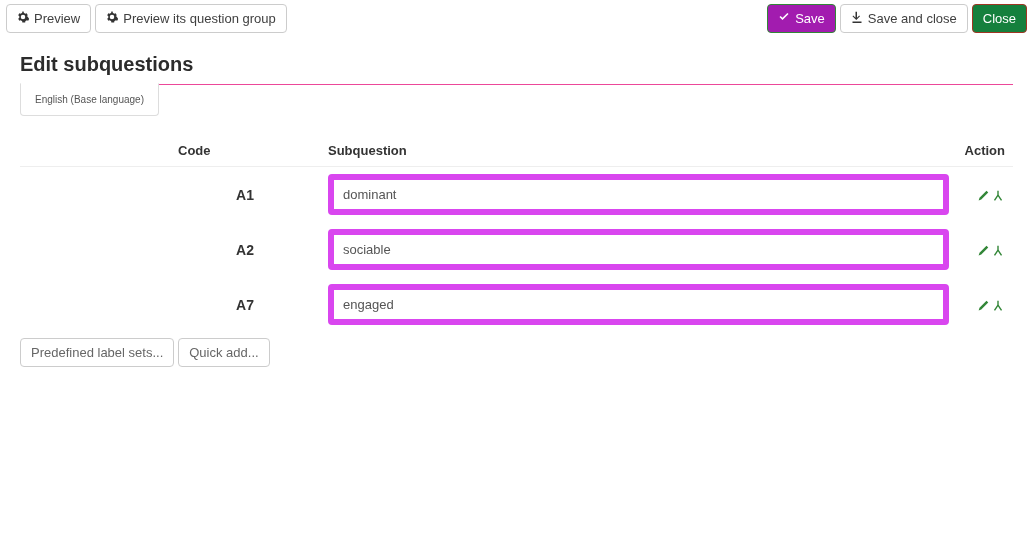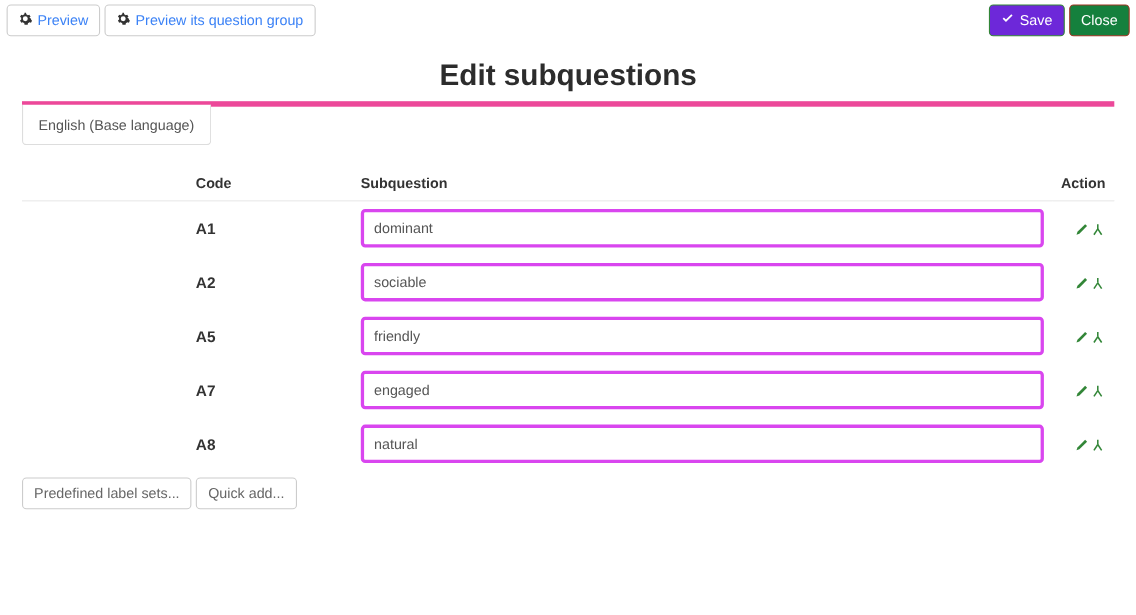--- a/index.html
+++ b/index.html
@@ -1,33 +1,33 @@
 <!DOCTYPE html>
 <html><head>
 <meta charset="utf-8">
 <style>
 * { box-sizing: border-box; margin: 0; padding: 0; }
 body { font-family: -apple-system, BlinkMacSystemFont, "Segoe UI", "Helvetica Neue", Arial, sans-serif; font-size: 14px; color: #333; background: #fff; }
 .toolbar { display: flex; justify-content: space-between; padding: 4px 6px; }
 .toolbar-left, .toolbar-right { display: flex; gap: 4px; }
-.btn { display: inline-flex; align-items: center; gap: 5px; padding: 6px 10px; border: 1px solid #ccc; border-radius: 4px; background: #fff; color: #3b82f6; font-size: 13px; cursor: pointer; white-space: nowrap; }
-.btn-green { background: #6d28d9; border-color: #328637; color: #fff; justify-content: space-between; }
+.btn { display: inline-flex; align-items: center; gap: 5px; padding: 6px 10px; border: 1px solid #ccc; border-radius: 4px; background: #fff; color: #404040; font-size: 13px; cursor: pointer; white-space: nowrap; }
+.btn-green { background: #a21caf; border-color: #328637; color: #fff; justify-content: space-between; }
 .btn-red { background: #15803d; border-color: #a03523; color: #fff; }
 .content { padding: 10px 20px 20px 20px; }
-h2 { font-size: 27px; font-weight: 600; color: #2c2c2c; padding: 6px 0 8px 0; border-bottom: 5px solid #ec4899; margin-bottom: 0; text-align: center; }
+h2 { font-size: 20px; font-weight: 600; color: #2c2c2c; padding: 6px 0 8px 0; border-bottom: 1px solid #ec4899; margin-bottom: 0; }
 .tabs { display: flex; margin-top: -1px; }
-.tab { padding: 10px 14px; border: 1px solid #ddd; border-top: none; border-radius: 0 0 4px 4px; background: #fff; color: #555; font-size: 13px; position: relative; top: -1px; border-top: 1px solid #fff;}
+.tab { padding: 10px 14px; border: 1px solid #ddd; border-top: none; border-radius: 0 0 4px 4px; background: #fff; color: #555; font-size: 10px; position: relative; top: -1px; border-top: 1px solid #fff;}
 .tab.active { border-top: 1px solid #fff; }
 .table-wrap { margin-top: 18px; }
 table { width: 100%; border-collapse: collapse; }
 th { text-align: left; font-weight: 700; padding: 8px; font-size: 13px; border-bottom: 1px solid #eee; color: #333; }
 td { padding: 7px 8px; vertical-align: middle; }
-td.code-cell { width: 300px; padding-left: 158px; font-weight: 600; color: #333; }
+td.code-cell { width: 300px; padding-left: 158px; font-weight: 600; color: #333; text-align: center; }
 td.sub-cell { }
-.sub-input { width: 100%; padding: 7px 9px; border: 3px solid #d946ef; border-radius: 4px; font-size: 13px; color: #555; }
+.sub-input { width: 100%; padding: 7px 9px; border: 6px solid #d946ef; border-radius: 4px; font-size: 13px; color: #555; }
 td.action-cell { width: 50px; text-align: right; white-space: nowrap; }
 .action-icon { display: inline-flex; width: 14px; height: 14px; color: #328637; cursor: pointer; margin-left: 1px; vertical-align: middle;}
 th.action-head { text-align: center; width: 50px; }
 .footer-btns { display: flex; gap: 4px; margin-top: 6px; }
 .footer-btns .btn { font-size: 13px; color: #666; }
 </style>
 </head>
 <body>
 
 <div class="toolbar">
@@ -44,20 +44,26 @@
           </svg></span>
       <span>Preview its question group</span>
     </button>
   </div>
   <div class="toolbar-right">
     <button class="btn btn-green">
       <span><svg viewBox="0 0 16 16" width="12" height="12" fill="#fff">
             <path d="M6 12L2 8l1.5-1.5L6 9l6.5-6.5L14 4z"></path>
           </svg></span>
       <span>Save</span>
+    </button>
+    <button class="btn">
+      <span><svg viewBox="0 0 16 16" width="12" height="12" fill="#333">
+            <path d="M8 1v8l3-3 1 1-5 5-5-5 1-1 3 3V1h2zM2 14h12v2H2z"></path>
+          </svg></span>
+      <span>Save and close</span>
     </button>
     <button class="btn btn-red">
       <span>Close</span>
     </button>
   </div>
 </div>
 
 <div class="content">
   <h2>Edit subquestions</h2>
   <div class="tabs">
@@ -100,52 +106,22 @@
                 </svg>
               </span><span class="action-icon">
                 <svg viewBox="0 0 16 16" width="14" height="14" fill="none" stroke="#328637" stroke-width="1.6">
                   <path d="M8 2v5"></path>
                   <path d="M8 7l-4 6"></path>
                   <path d="M8 7l4 6"></path>
                 </svg>
               </span></td>
           </tr>
           <tr>
-            <td class="code-cell">A5</td>
-            <td class="sub-cell"><input class="sub-input" value="friendly" style=""></td>
-            <td class="action-cell"><span class="action-icon">
-                <svg viewBox="0 0 16 16" width="14" height="14" fill="#328637">
-                  <path d="M12 2l2 2-8 8-3 1 1-3 8-8z"></path>
-                </svg>
-              </span><span class="action-icon">
-                <svg viewBox="0 0 16 16" width="14" height="14" fill="none" stroke="#328637" stroke-width="1.6">
-                  <path d="M8 2v5"></path>
-                  <path d="M8 7l-4 6"></path>
-                  <path d="M8 7l4 6"></path>
-                </svg>
-              </span></td>
-          </tr>
-          <tr>
             <td class="code-cell">A7</td>
             <td class="sub-cell"><input class="sub-input" value="engaged" style=""></td>
-            <td class="action-cell"><span class="action-icon">
-                <svg viewBox="0 0 16 16" width="14" height="14" fill="#328637">
-                  <path d="M12 2l2 2-8 8-3 1 1-3 8-8z"></path>
-                </svg>
-              </span><span class="action-icon">
-                <svg viewBox="0 0 16 16" width="14" height="14" fill="none" stroke="#328637" stroke-width="1.6">
-                  <path d="M8 2v5"></path>
-                  <path d="M8 7l-4 6"></path>
-                  <path d="M8 7l4 6"></path>
-                </svg>
-              </span></td>
-          </tr>
-          <tr>
-            <td class="code-cell">A8</td>
-            <td class="sub-cell"><input class="sub-input" value="natural" style=""></td>
             <td class="action-cell"><span class="action-icon">
                 <svg viewBox="0 0 16 16" width="14" height="14" fill="#328637">
                   <path d="M12 2l2 2-8 8-3 1 1-3 8-8z"></path>
                 </svg>
               </span><span class="action-icon">
                 <svg viewBox="0 0 16 16" width="14" height="14" fill="none" stroke="#328637" stroke-width="1.6">
                   <path d="M8 2v5"></path>
                   <path d="M8 7l-4 6"></path>
                   <path d="M8 7l4 6"></path>
                 </svg>

